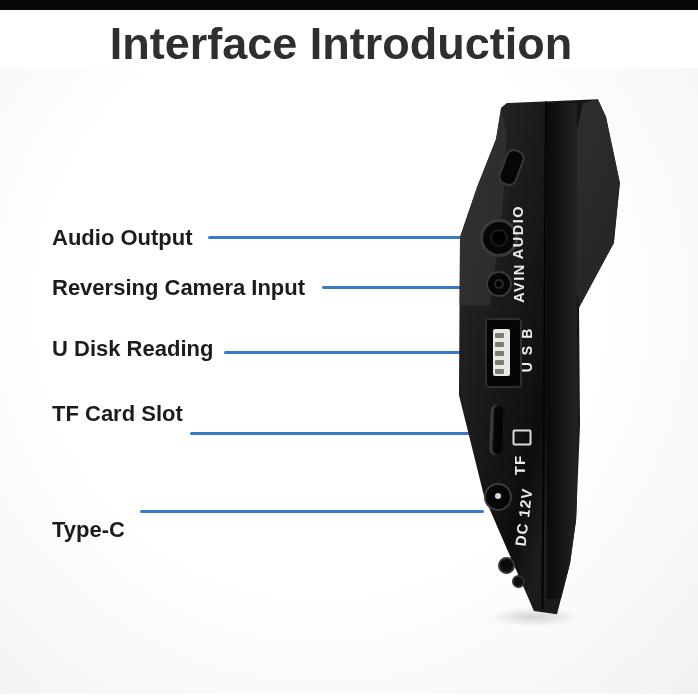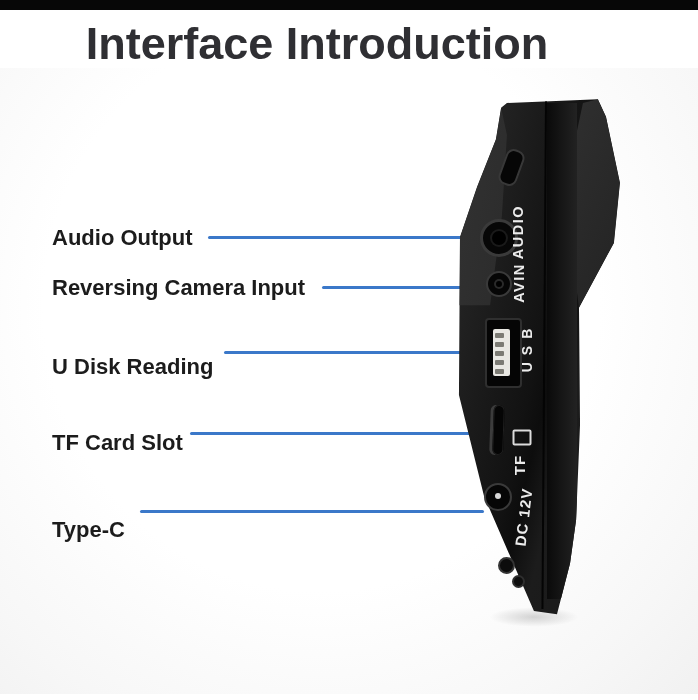--- a/index.html
+++ b/index.html
@@ -7,21 +7,21 @@
     position:relative;width:698px;height:700px;overflow:hidden;
     background:#ffffff;font-family:"Liberation Sans",sans-serif;
   }
   .letterbox{position:absolute;left:0;top:0;width:698px;height:10px;background:#070707;}
   .photo-bg{
     position:absolute;left:0;top:68px;width:698px;height:626px;
     background:radial-gradient(ellipse at 46% 38%, #ffffff 52%, #f7f7f7 82%, #f1f1f1 100%);
   }
   .page-title{
     position:absolute;left:0;top:18px;width:634px;text-align:center;
-    font-size:45px;font-weight:700;color:#2f2f33;letter-spacing:0px;margin:0;
+    font-size:45px;font-weight:700;color:#2f2f33;letter-spacing:0px;margin:0;padding-left:24px;
   }
   
   .callout-label{
     position:absolute;font-size:22px;font-weight:700;color:#1c1c1c;white-space:nowrap;
   }
   .leader{position:absolute;height:3px;background:#3b78c9;border-radius:2px;}
 
   
   .device{position:absolute;left:450px;top:95px;width:172px;height:532px;}
   .dev-clip{
@@ -104,22 +104,22 @@
 
 <div class="stage">
 
   <div class="letterbox"></div>
   <div class="photo-bg"></div>
 
   <h1 class="page-title">Interface Introduction</h1>
 
   <div class="callout-label" style="left:52px;top:275px">Reversing Camera Input</div>
   <div class="callout-label" style="left:52px;top:225px">Audio Output</div>
-  <div class="callout-label" style="left:52px;top:354px">U Disk Reading</div>
-  <div class="callout-label" style="left:52px;top:430px">TF Card Slot</div>
+  <div class="callout-label" style="left:52px;top:336px">U Disk Reading</div>
+  <div class="callout-label" style="left:52px;top:401px">TF Card Slot</div>
   <div class="callout-label" style="left:52px;top:517px">Type-C</div>
 
   <div class="leader" style="left:208px;top:236px;width:272px"></div>
   <div class="leader" style="left:322px;top:286px;width:166px"></div>
   <div class="leader" style="left:224px;top:351px;width:260px"></div>
   <div class="leader" style="left:190px;top:432px;width:294px"></div>
   <div class="leader" style="left:140px;top:510px;width:344px"></div>
 
   <div class="dev-shadow"></div>
 

